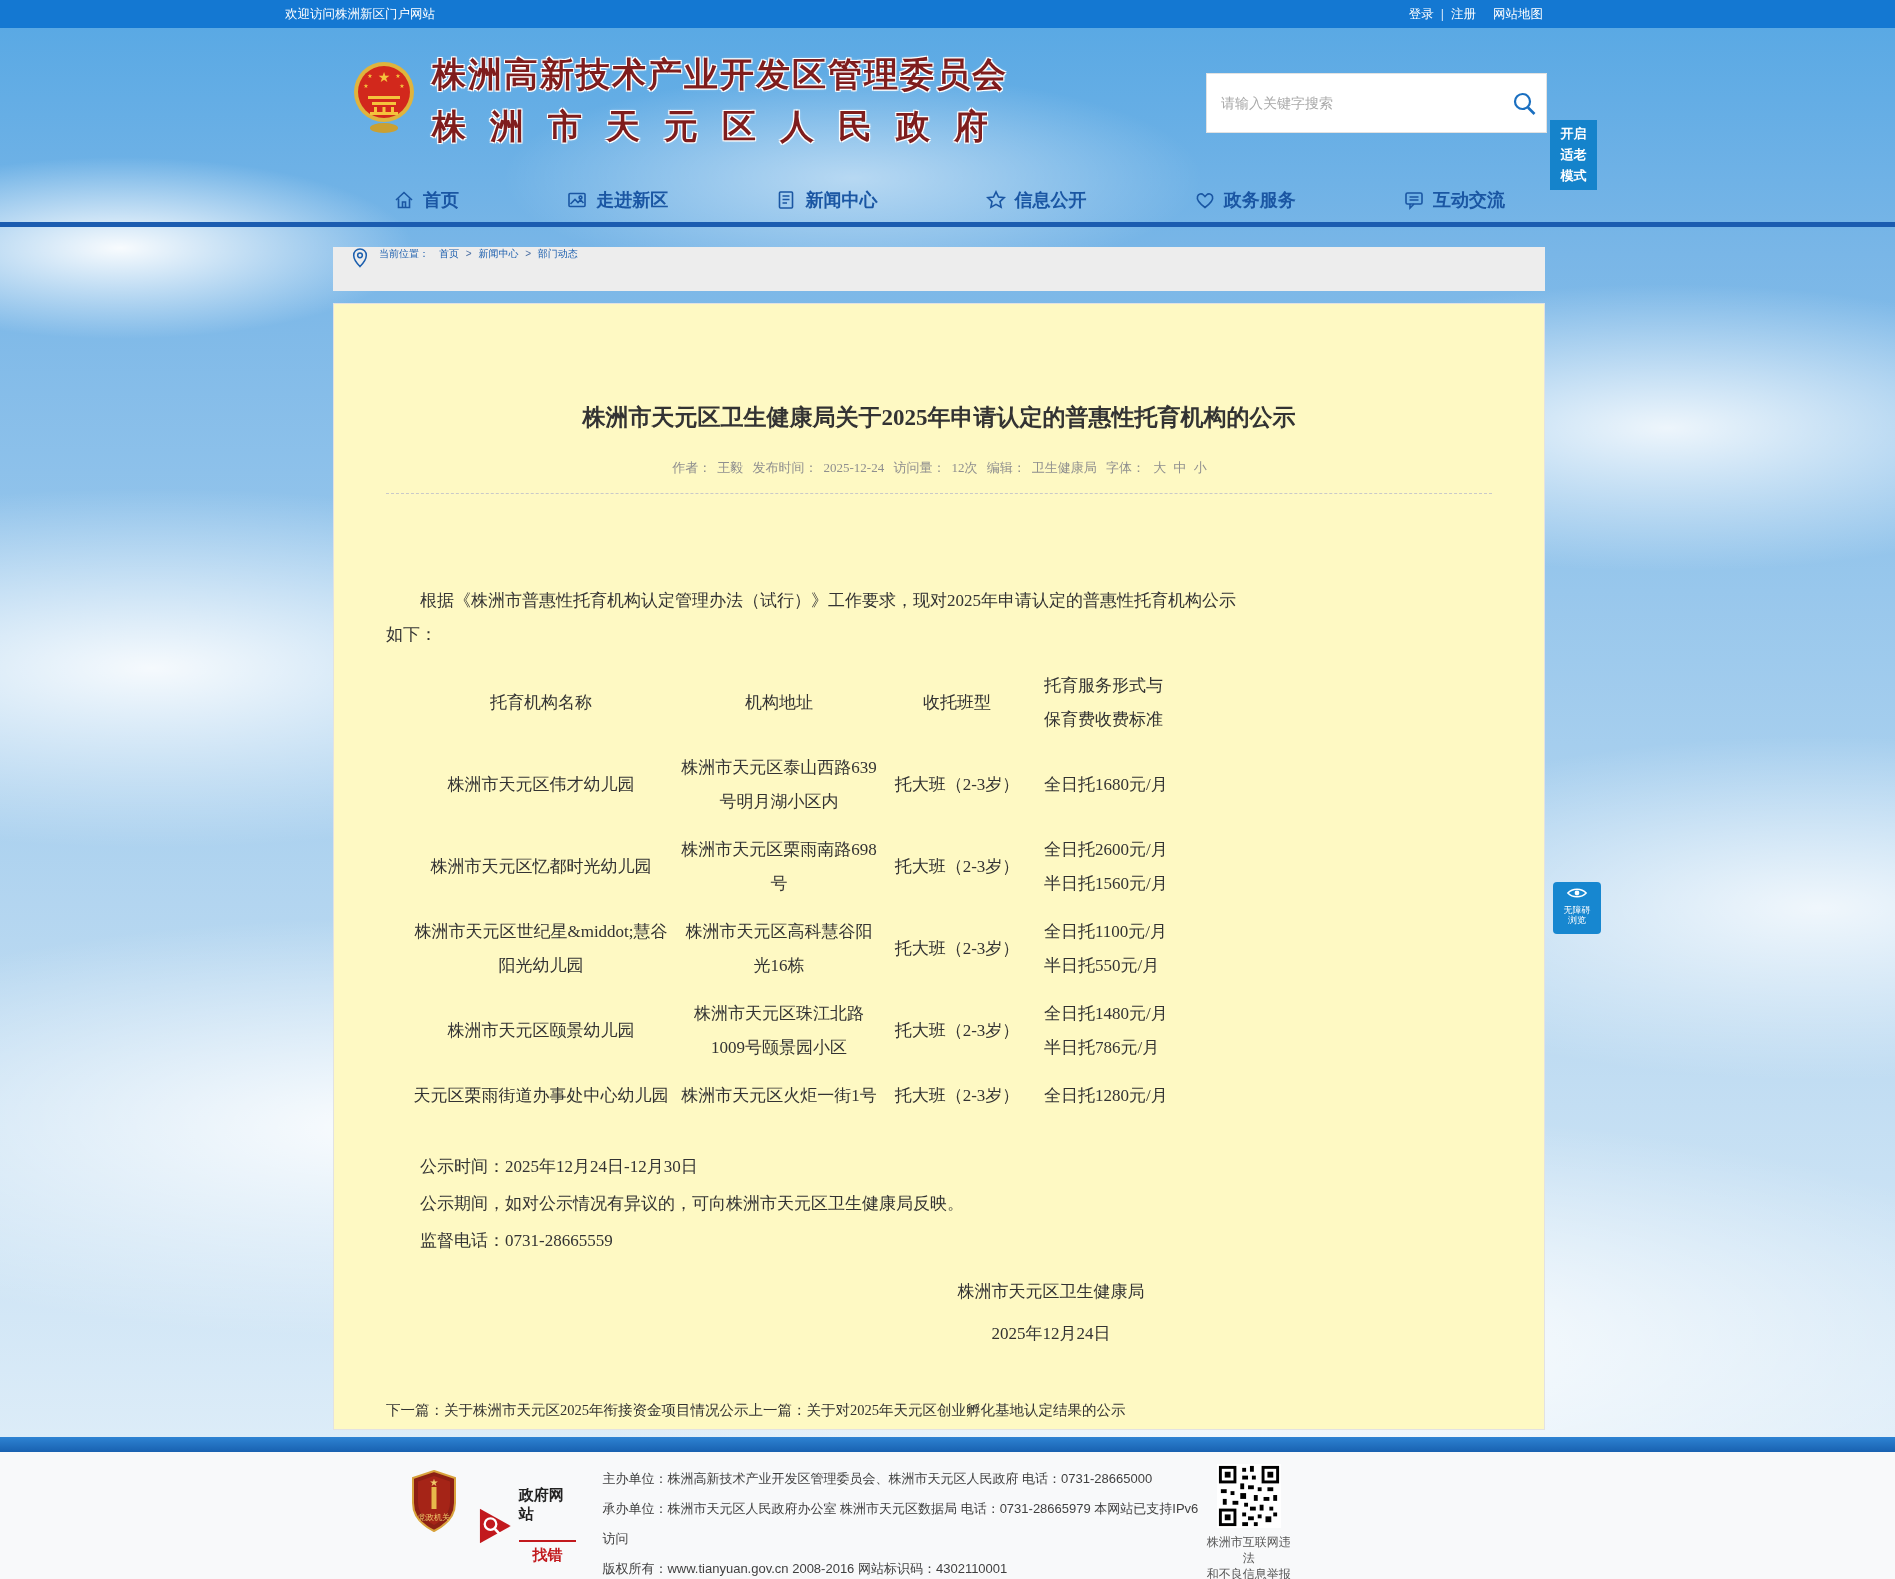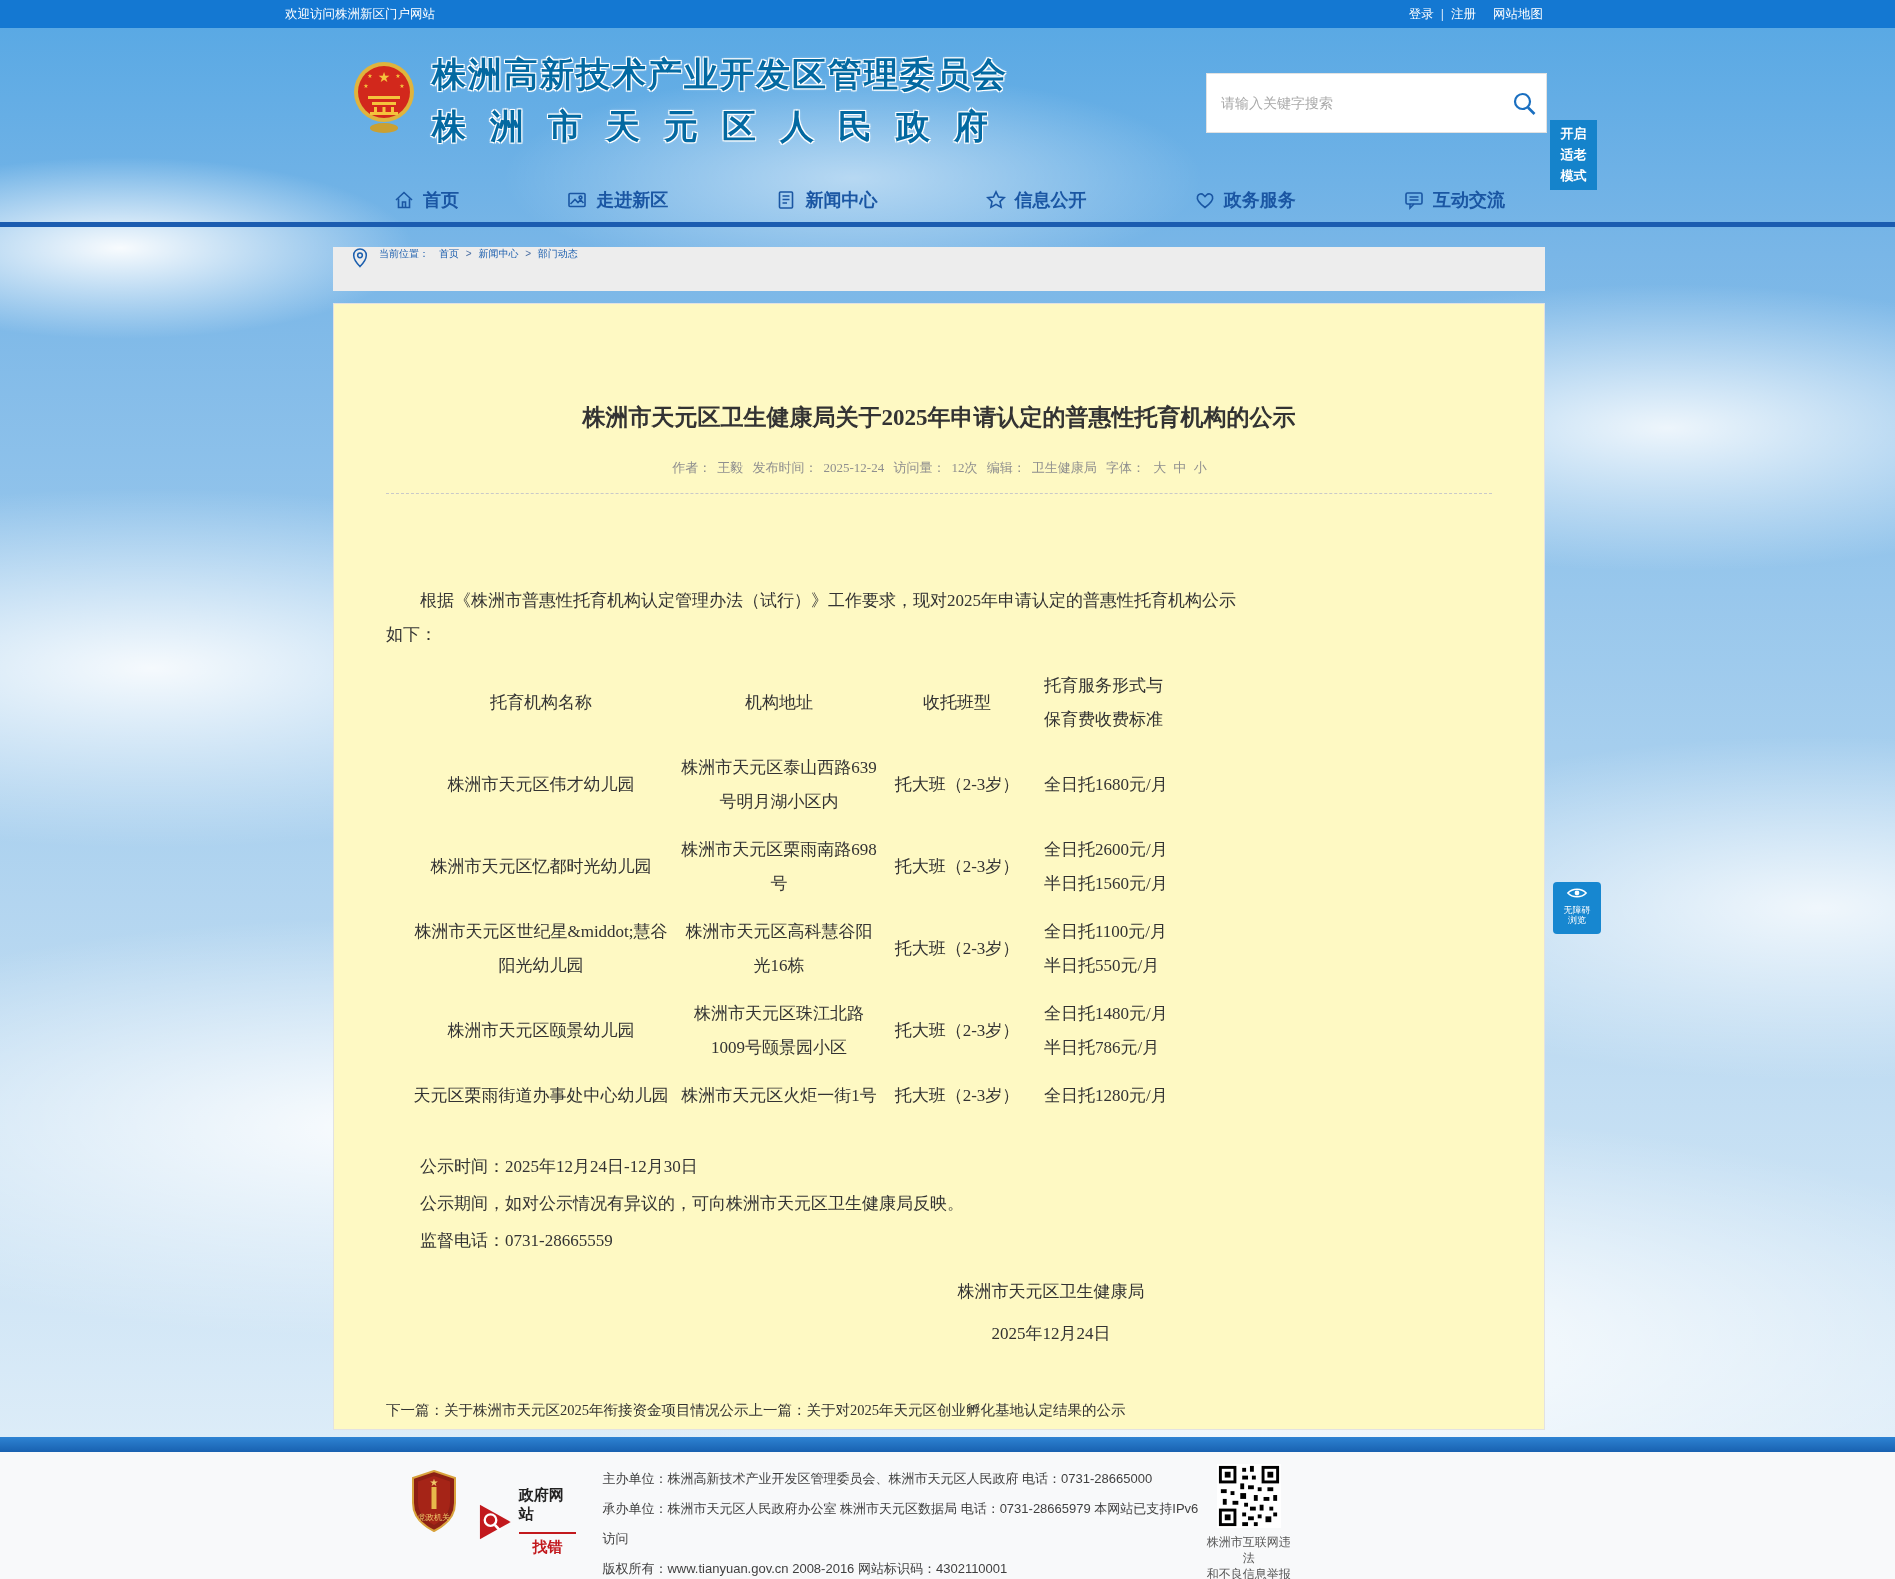--- a/index.html
+++ b/index.html
@@ -24,21 +24,21 @@
       radial-gradient(500px 150px at 45% 150px, rgba(255,255,255,.5), rgba(255,255,255,0) 70%),
       radial-gradient(650px 200px at 88% 400px, rgba(255,255,255,.85), rgba(255,255,255,0) 72%),
       radial-gradient(800px 240px at 8% 640px, rgba(255,255,255,.9), rgba(255,255,255,0) 75%),
       radial-gradient(700px 230px at 96% 880px, rgba(255,255,255,.8), rgba(255,255,255,0) 75%),
       radial-gradient(900px 280px at 20% 1100px, rgba(255,255,255,.9), rgba(255,255,255,0) 75%),
       radial-gradient(1000px 300px at 70% 1320px, rgba(255,255,255,.92), rgba(255,255,255,0) 78%),
       linear-gradient(180deg,#5aa9e4 0%, #79b6e7 16%, #98c7ec 40%, #bad9f1 68%, #dcecf8 100%);
   }
   
   .emblem{ position:absolute; left:352px; top:56px; }
-  .site-title{ position:absolute; left:432px; top:52px; color:#0369a1; font-weight:bold;
+  .site-title{ position:absolute; left:432px; top:52px; color:#7f1d1d; font-weight:bold;
     text-shadow:0 0 3px #fff,1px 1px 0 #fff,-1px -1px 0 #fff,1px -1px 0 #fff,-1px 1px 0 #fff; }
   .site-title .l1{ font-size:34px; letter-spacing:2px; }
   .site-title .l2{ font-size:34px; letter-spacing:24px; margin-top:6px; white-space:nowrap; }
   .searchbox{ position:absolute; left:1206px; top:73px; width:341px; height:60px; background:#fff;
     border:1px solid #e2e2e2; display:flex; align-items:center; }
   .searchbox input{ flex:1; border:none; outline:none; height:100%; padding:0 14px;
     font-size:14px; color:#333; background:transparent; }
   .searchbox input::placeholder{ color:#a9a9a9; }
   .search-btn{ width:44px; height:100%; border:none; background:transparent; cursor:pointer;
     display:flex; align-items:center; justify-content:center; }
@@ -82,21 +82,21 @@
     border-radius:4px; color:#fff; text-align:center; cursor:pointer; padding-top:4px; }
   .access-btn .txt{ font-size:9px; line-height:10px; white-space:pre-line; margin-top:1px; }
   
   .strip{ position:absolute; left:0; top:1437px; width:100%; height:15px;
     background:linear-gradient(180deg,#2e83d3,#1861b0); }
   .footer{ position:absolute; left:0; top:1452px; width:100%; height:127px; background:#f8f9fa; }
   .footer-inner{ margin-left:410px; width:885px; padding-top:12px; display:flex; align-items:flex-start; }
   .badge-shield{ margin-top:6px; cursor:pointer; }
   .badge-zhaocuo{ margin:22px 0 0 20px; display:flex; align-items:center; gap:6px; cursor:pointer; }
   .zc-text{ display:flex; flex-direction:column; align-items:center; font-family:"Liberation Sans",sans-serif; }
-  .zc-text .t1{ font-size:15px; font-weight:bold; color:#222; border-bottom:2px solid #c2191d; padding-bottom:8px; }
+  .zc-text .t1{ font-size:15px; font-weight:bold; color:#222; border-bottom:2px solid #c2191d; padding-bottom:16px; }
   .zc-text .t2{ font-size:15px; font-weight:bold; color:#c2191d; margin-top:4px; }
   .foot-text{ margin-left:26px; font-size:13px; line-height:30px; color:#3f3f3f; }
   .qr-col{ margin-left:auto; display:flex; flex-direction:column; align-items:center; }
   .qr-caption{ margin-top:6px; font-size:12px; line-height:16px; color:#555; text-align:center; white-space:pre-line; }
 </style>
 </head>
 <body>
 
 <div class="sky"></div>
 

